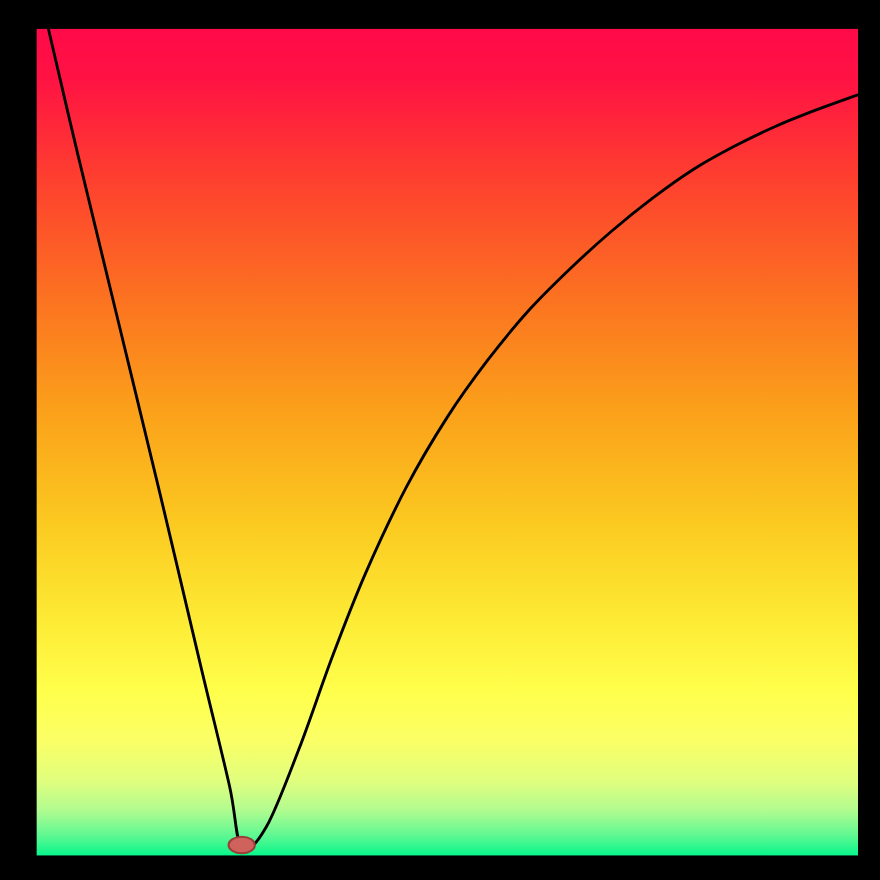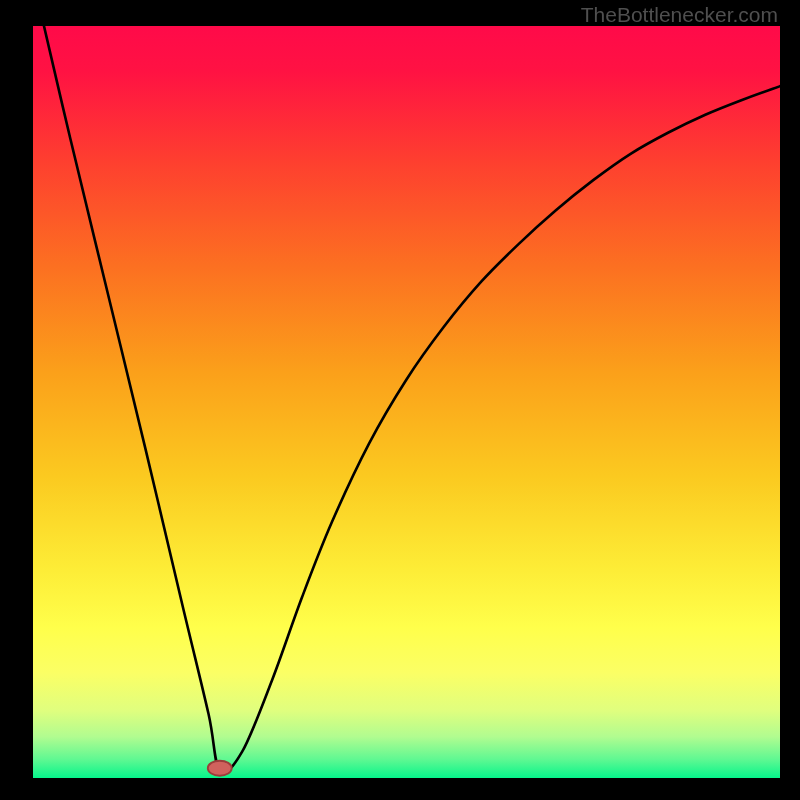--- a/index.html
+++ b/index.html
@@ -59,15 +59,14 @@
       </defs>
       <rect x="0" y="0" width="100" height="100" fill="url(#bg-grad)"></rect>
     </svg>
 
     <svg class="curve" preserveAspectRatio="none" viewBox="0 0 100 100">
       <path fill="none" stroke-width="0.35" stroke-linecap="round" stroke-linejoin="round" d="M 1 -2 C 1.6666666666666665 0.8333333333333335, 3.5 8.75, 5 15 C 6.5 21.25, 8.333333333333334 28.666666666666668, 10 35.5 C 11.666666666666666 42.333333333333336, 13.333333333333334 49.083333333333336, 15 56 C 16.666666666666668 62.916666666666664, 18.583333333333332 71.08333333333333, 20 77 C 21.416666666666668 82.91666666666667, 22.666666666666668 87.83333333333333, 23.5 91.5 C 24.333333333333332 95.16666666666667, 24.25 98.16666666666667, 25 99 C 25.75 99.83333333333333, 26.833333333333336 98.5, 28.000000000000004 96.5 C 29.16666666666667 94.5, 30.666666666666668 90.41666666666667, 32 87 C 33.333333333333336 83.58333333333333, 34.666666666666664 79.5, 36 76 C 37.333333333333336 72.5, 38.5 69.41666666666667, 40 66 C 41.5 62.583333333333336, 43.333333333333336 58.666666666666664, 45 55.5 C 46.666666666666664 52.333333333333336, 48.33333333333333 49.583333333333336, 50 47 C 51.66666666666667 44.416666666666664, 53.33333333333334 42.166666666666664, 55.00000000000001 40 C 56.66666666666667 37.833333333333336, 58.333333333333336 35.833333333333336, 60 34 C 61.666666666666664 32.166666666666664, 63.333333333333336 30.583333333333332, 65 29 C 66.66666666666667 27.416666666666668, 68.33333333333333 25.916666666666668, 70 24.5 C 71.66666666666667 23.083333333333332, 73.33333333333333 21.75, 75 20.5 C 76.66666666666667 19.25, 78.33333333333333 18.05, 80 17 C 81.66666666666667 15.950000000000001, 83.33333333333333 15.06666666666667, 85 14.200000000000003 C 86.66666666666667 13.333333333333336, 88.33333333333333 12.533333333333331, 90 11.799999999999997 C 91.66666666666667 11.066666666666663, 93.33333333333333 10.43333333333333, 95 9.799999999999997 C 96.66666666666667 9.166666666666664, 99.16666666666667 8.299999999999999, 100 8" stroke="#000000"></path>
       <ellipse cx="25" cy="98.7" rx="1.6" ry="1" fill="#d0625d" stroke="#9a3e3a" stroke-width="0.25"></ellipse>
     </svg>
   </div>
 
-  <div class="watermark" style="color: rgb(79, 79, 79); right: 22px; top: 3px; font-size: 21px; letter-spacing: 0px;">TheBottlenecker.com</div>
 
 </div>
 
 </body></html>

